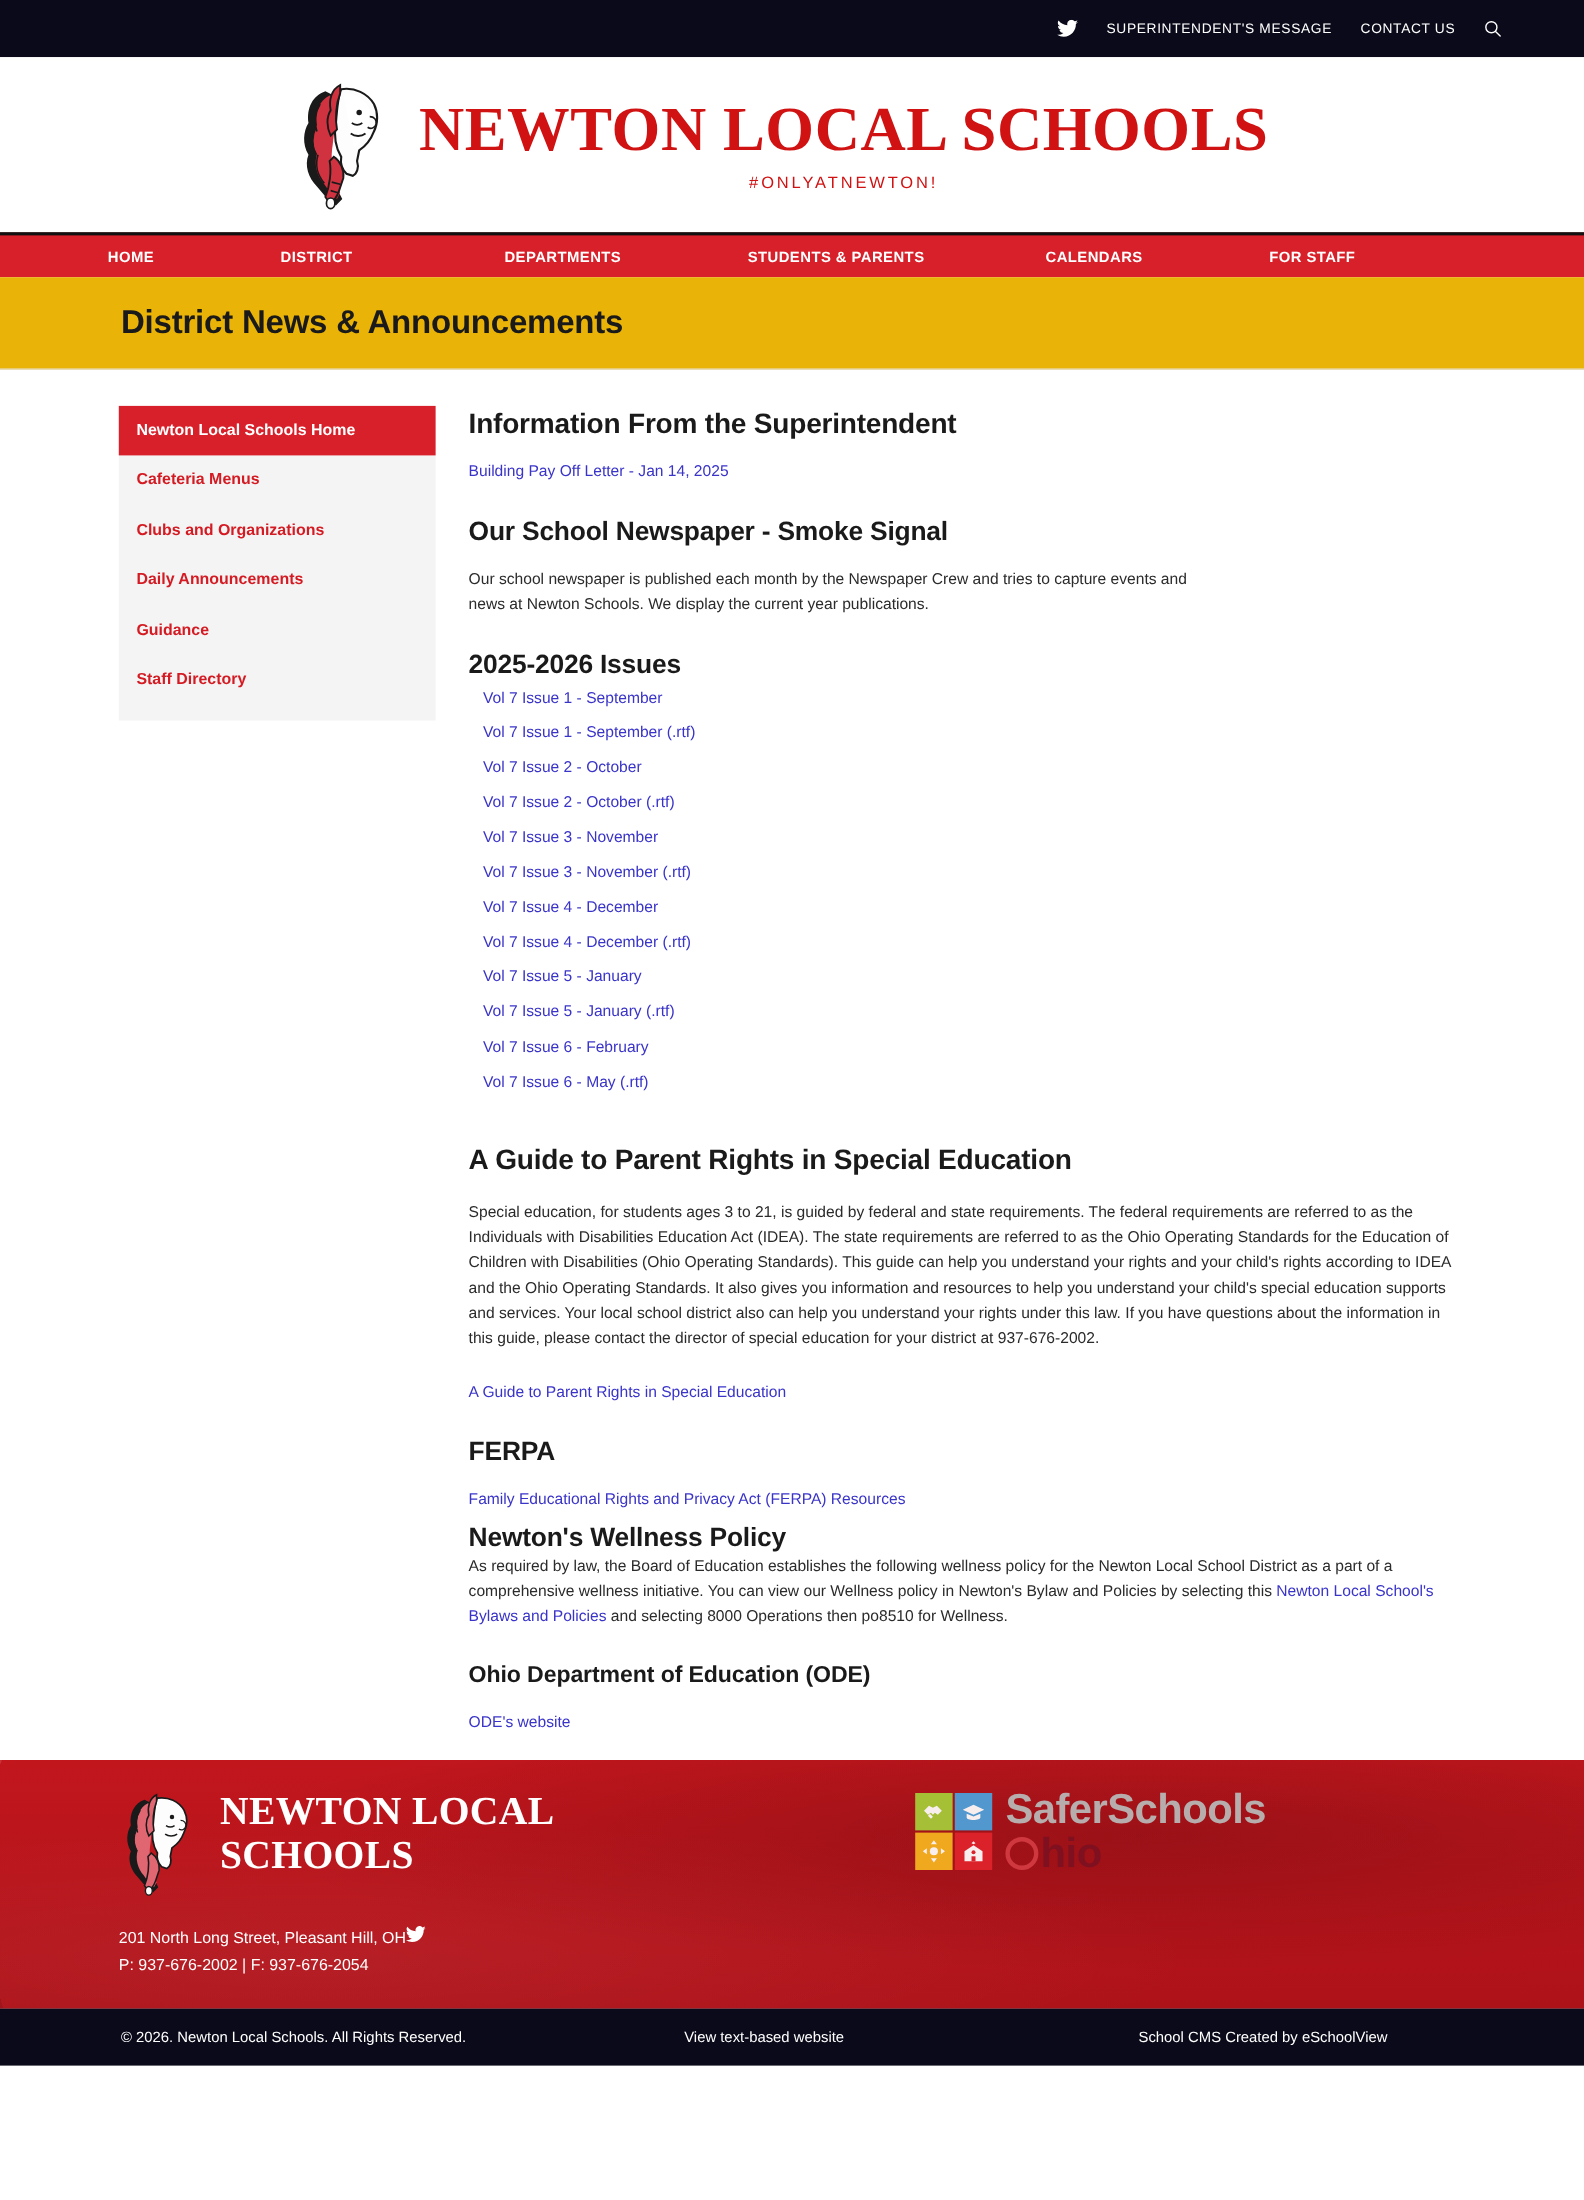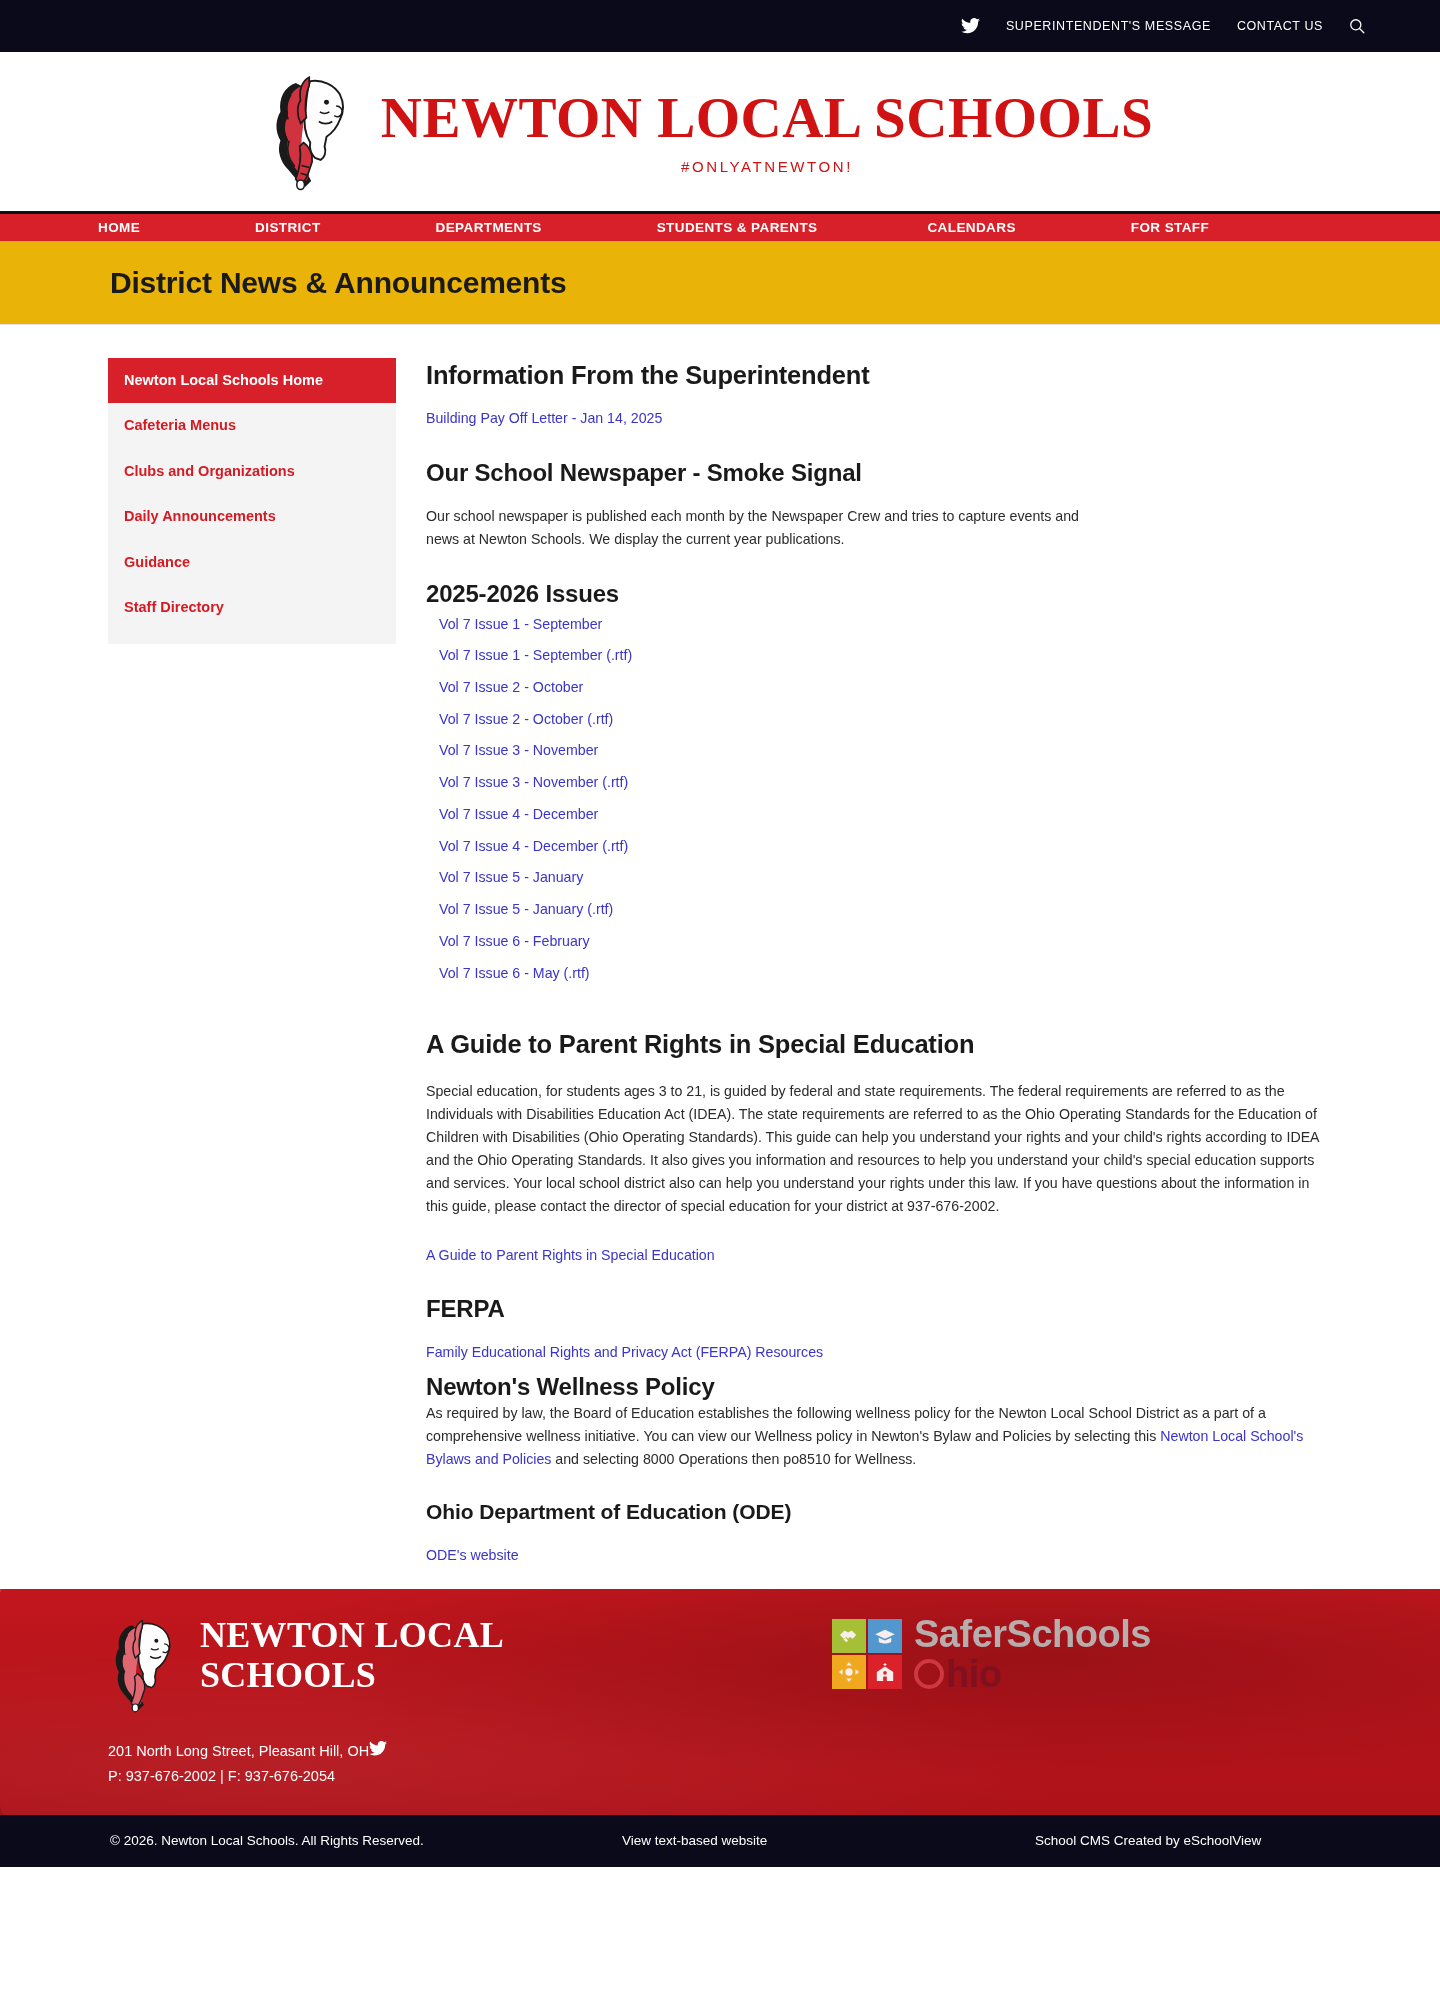--- a/index.html
+++ b/index.html
@@ -61,36 +61,36 @@
     letter-spacing: 2.6px;
     text-align: center;
     margin-top: 12px;
     font-weight: 500;
   }
 
   
   .nav {
     background: #d8202a;
     border-top: 3px solid #111;
-    height: 30px;
+    height: 41px;
     display: flex;
     align-items: center;
     padding-left: 98px;
   }
   .nav a {
     color: #ffffff;
     font-size: 13.5px;
     font-weight: 700;
     letter-spacing: .4px;
     text-decoration: none;
     white-space: nowrap;
   }
   .nav-i0 { margin-right: 115px; }
   .nav-i1 { margin-right: 115px; }
-  .nav-i2 { margin-right: 115px; }
+  .nav-i2 { margin-right: 115px; margin-left: 23px; }
   .nav-i3 { margin-right: 110px; }
   .nav-i4 { margin-right: 115px; }
 
   
   .titleband {
     background: #eab308;
     border-bottom: 1px solid #e3e3e3;
     height: 84px;
     display: flex;
     align-items: center;

